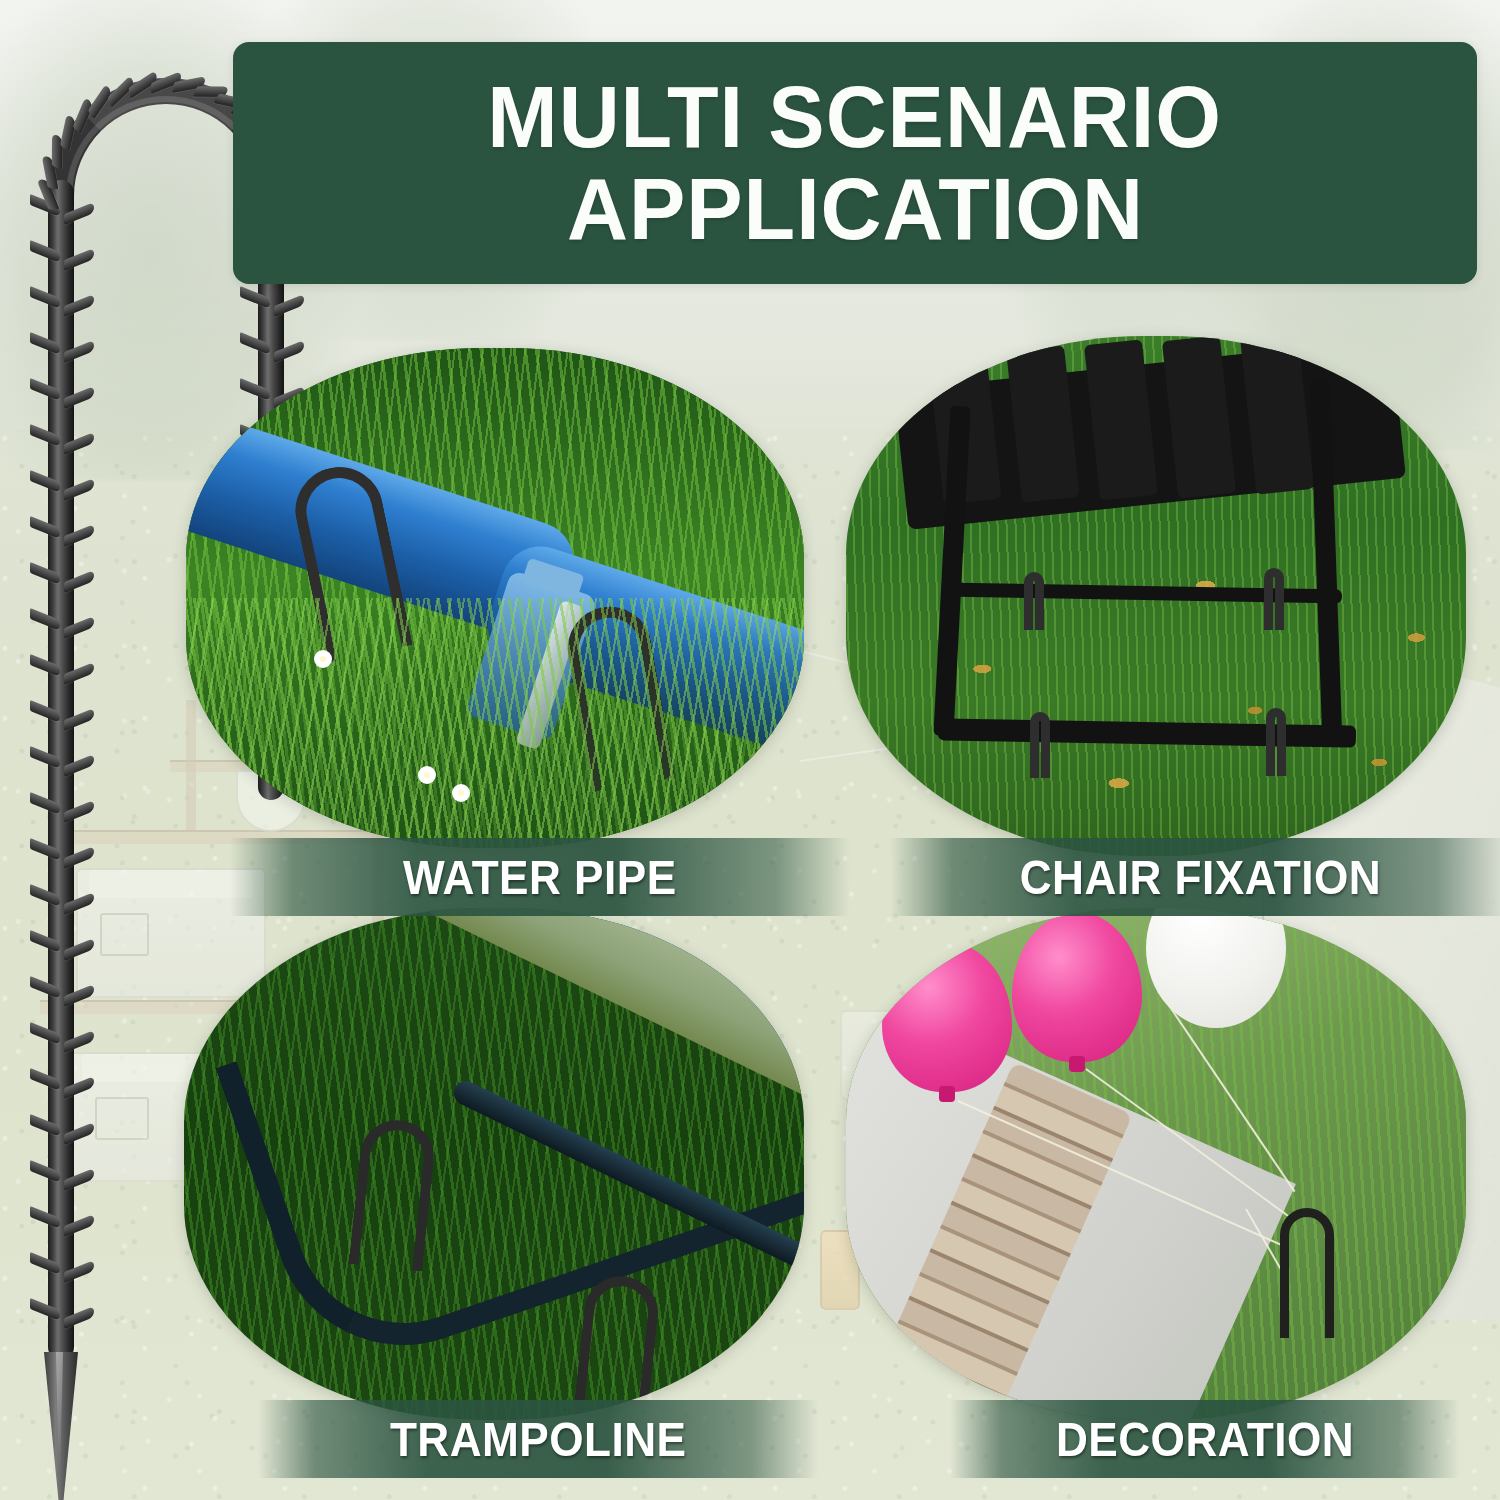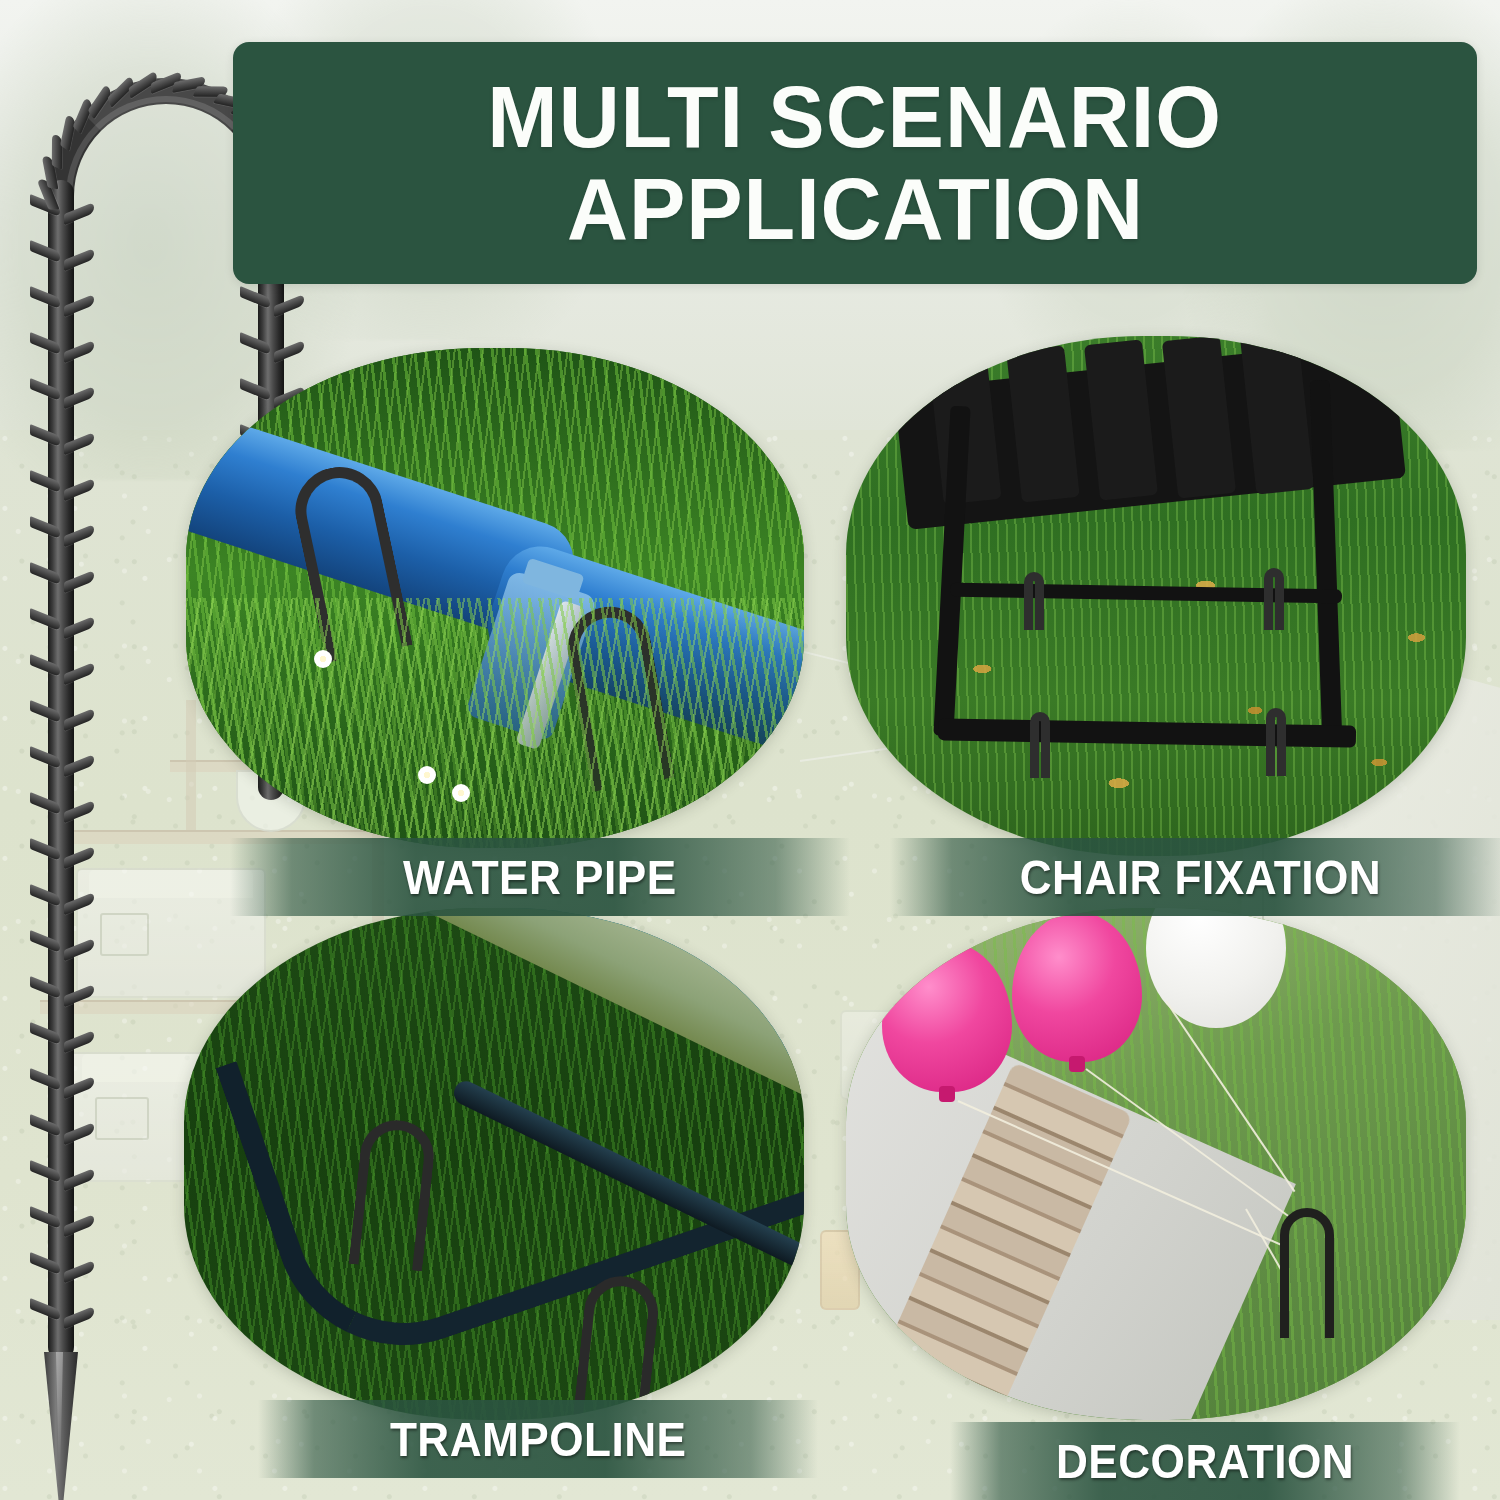--- a/index.html
+++ b/index.html
@@ -339,21 +339,21 @@
   .label-bar span{
     color:#ffffff; font-weight:bold;
     font-size:48px; letter-spacing:.5px;
     transform:scaleX(.92);
     white-space:nowrap;
     text-shadow:1px 2px 3px rgba(0,0,0,.45);
   }
   .label-bar.lb-water { left:230px; top:838px;  width:620px; }
   .label-bar.lb-chair { left:890px; top:838px;  width:620px; }
   .label-bar.lb-tramp { left:258px; top:1400px; width:560px; }
-  .label-bar.lb-deco  { left:950px; top:1400px; width:510px;margin-top:22px; }
+  .label-bar.lb-deco  { left:950px; top:1400px; width:510px; }
 </style>
 </head>
 <body>
 
 <div id="bg">
   <div class="bg-sky"></div>
   <div class="bg-ground"></div>
 
   <div class="bg-tree t1"></div>
   <div class="bg-tree t2"></div>

